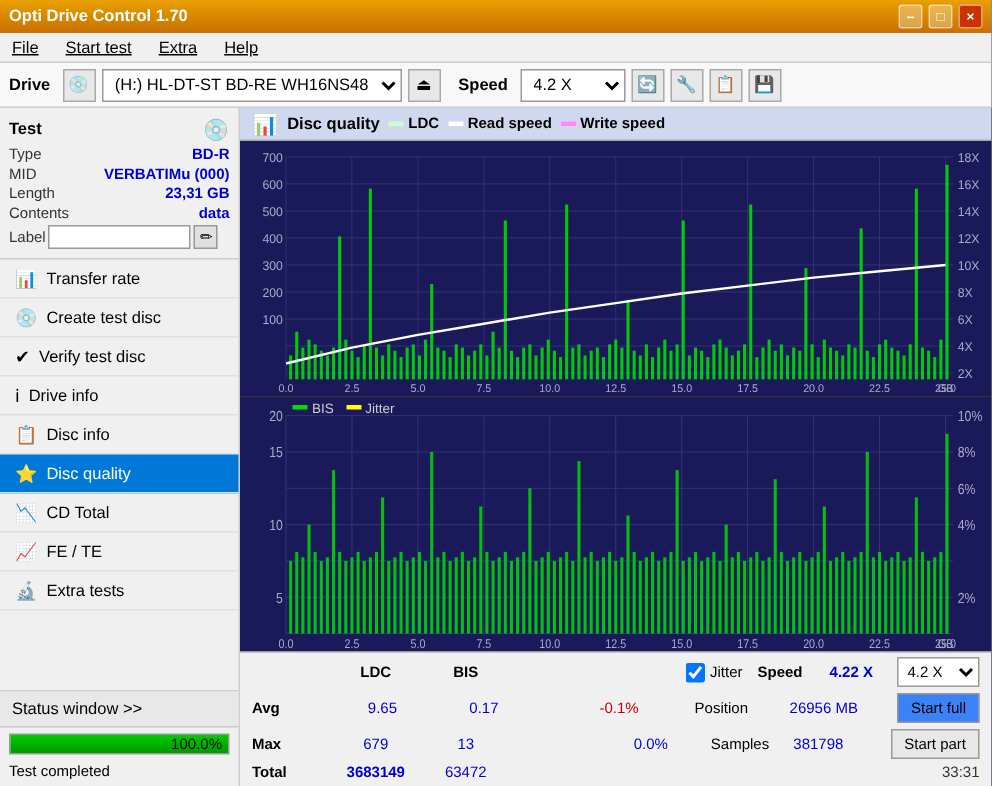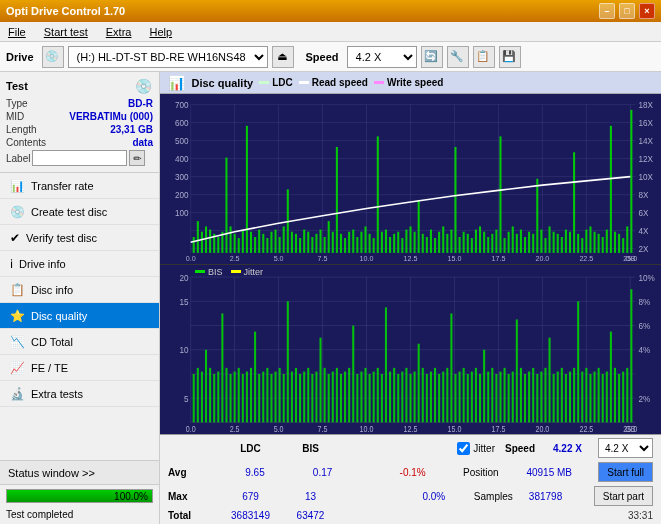--- a/index.html
+++ b/index.html
@@ -742,36 +742,36 @@
           <option>4.2 X</option>
         </select>
       </div>
       <div style="display:flex;align-items:center;gap:16px;margin-top:2px;">
         <div style="width:50px;font-size:10px;font-weight:bold;">Avg</div>
         <div style="width:65px;text-align:center;font-size:10px;color:#0000cc;">9.65</div>
         <div style="width:55px;text-align:center;font-size:10px;color:#0000cc;">0.17</div>
         <div style="flex:1;"></div>
         <div style="width:80px;text-align:center;font-size:10px;color:#cc0000;">-0.1%</div>
         <div style="width:55px;font-size:10px;">Position</div>
-        <div style="width:65px;font-size:10px;color:#0000cc;">40915 MB</div>
+        <div style="width:65px;font-size:10px;color:#0000cc;">26956 MB</div>
         <button class="start-full-btn">Start full</button>
       </div>
       <div style="display:flex;align-items:center;gap:0;margin-top:2px;">
         <div style="width:50px;font-size:10px;font-weight:bold;">Max</div>
         <div style="width:65px;text-align:center;font-size:10px;color:#0000cc;">679</div>
         <div style="width:55px;text-align:center;font-size:10px;color:#0000cc;">13</div>
         <div style="flex:1;"></div>
         <div style="width:80px;text-align:center;font-size:10px;color:#0000cc;">0.0%</div>
         <div style="width:55px;font-size:10px;">Samples</div>
         <div style="width:65px;font-size:10px;color:#0000cc;">381798</div>
         <button class="start-part-btn">Start part</button>
       </div>
       <div style="display:flex;align-items:center;gap:0;margin-top:2px;">
         <div style="width:50px;font-size:10px;font-weight:bold;">Total</div>
-        <div style="width:65px;text-align:center;font-size:10px;color:#0000cc;">3683149</div>
+        <div style="width:65px;text-align:center;font-size:10px;color:#0000cc;font-weight:bold;">3683149</div>
         <div style="width:55px;text-align:center;font-size:10px;color:#0000cc;">63472</div>
         <div style="flex:1;"></div>
         <div style="width:80px;"></div>
         <div style="width:120px;"></div>
         <div style="font-size:10px;color:#333;margin-left:auto;">33:31</div>
       </div>
     </div>
 
   </div>
 </div>

